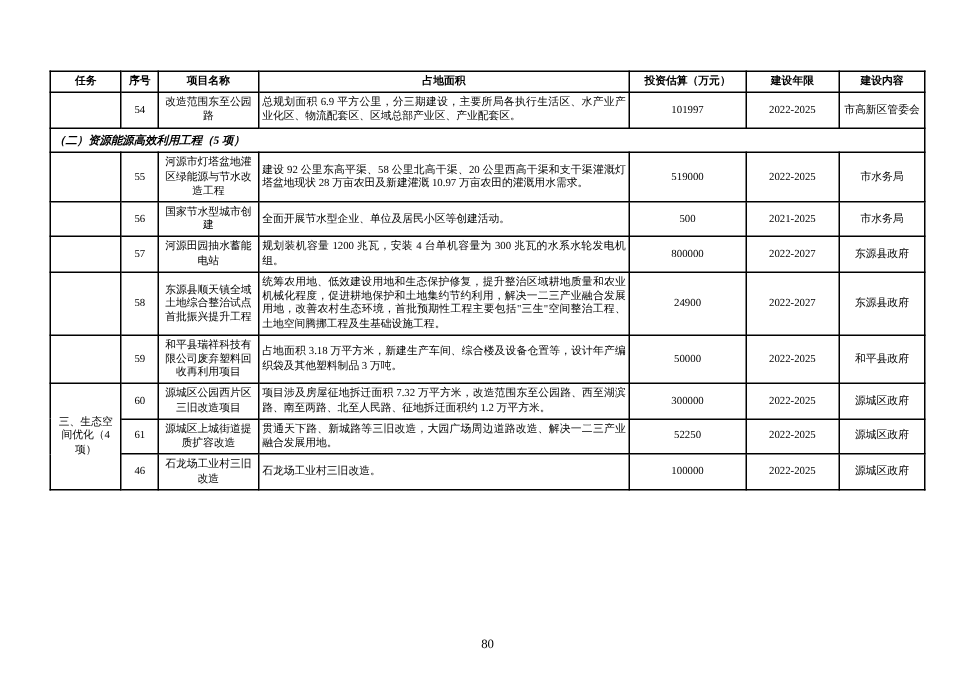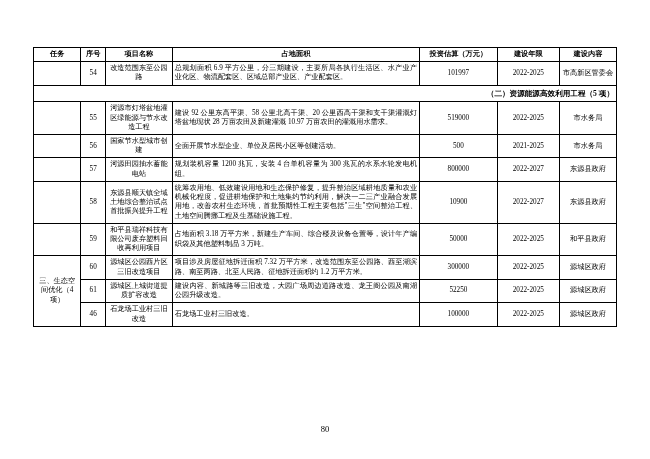--- a/index.html
+++ b/index.html
@@ -54,24 +54,25 @@
 
   td.center { text-align: center; }
   td.name   { text-align: center; }
   td.desc   { text-align: justify; text-align-last: left; padding: 2px 3px; }
   td.invest { text-align: center; }
   td.years  { text-align: center; }
   td.unit   { text-align: center; }
   td.task   { text-align: center; font-weight: normal; }
 
   tr.section td {
-    text-align: right;
+    text-align: left;
     font-weight: bold;
     font-size: 7.6px;
     padding: 3px 2px;
+    font-style: italic;
   }
 
   .pagenum {
     position: absolute;
     left: 0;
     top: 424px;
     width: 650px;
     text-align: center;
     font-size: 8.5px;
     font-family: "Liberation Serif", "DejaVu Serif", serif;
@@ -146,21 +147,21 @@
         <td class="invest">800000</td>
         <td class="years">2022-2027</td>
         <td class="unit">东源县政府</td>
       </tr>
 
       <tr>
         <td class="task"></td>
         <td class="center">58</td>
         <td class="name">东源县顺天镇全域土地综合整治试点首批振兴提升工程</td>
         <td class="desc">统筹农用地、低效建设用地和生态保护修复，提升整治区域耕地质量和农业机械化程度，促进耕地保护和土地集约节约利用，解决一二三产业融合发展用地，改善农村生态环境，首批预期性工程主要包括"三生"空间整治工程、土地空间腾挪工程及生基础设施工程。</td>
-        <td class="invest">10900</td>
+        <td class="invest">24900</td>
         <td class="years">2022-2027</td>
         <td class="unit">东源县政府</td>
       </tr>
 
       <tr>
         <td class="task"></td>
         <td class="center">59</td>
         <td class="name">和平县瑞祥科技有限公司废弃塑料回收再利用项目</td>
         <td class="desc">占地面积 3.18 万平方米，新建生产车间、综合楼及设备仓置等，设计年产编织袋及其他塑料制品 3 万吨。</td>
         <td class="invest">50000</td>
@@ -174,21 +175,21 @@
         <td class="name">源城区公园西片区三旧改造项目</td>
         <td class="desc">项目涉及房屋征地拆迁面积 7.32 万平方米，改造范围东至公园路、西至湖滨路、南至两路、北至人民路、征地拆迁面积约 1.2 万平方米。</td>
         <td class="invest">300000</td>
         <td class="years">2022-2025</td>
         <td class="unit">源城区政府</td>
       </tr>
 
       <tr>
         <td class="center">61</td>
         <td class="name">源城区上城街道提质扩容改造</td>
-        <td class="desc">建设内容、新城路等三旧改造，大园广场周边道路改造、龙王阁公园及南湖公园升级改造。</td>
+        <td class="desc">贯通天下路、新城路等三旧改造，大园广场周边道路改造、解决一二三产业融合发展用地。</td>
         <td class="invest">52250</td>
         <td class="years">2022-2025</td>
         <td class="unit">源城区政府</td>
       </tr>
 
       <tr>
         <td class="center">46</td>
         <td class="name">石龙场工业村三旧改造</td>
         <td class="desc">石龙场工业村三旧改造。</td>
         <td class="invest">100000</td>

